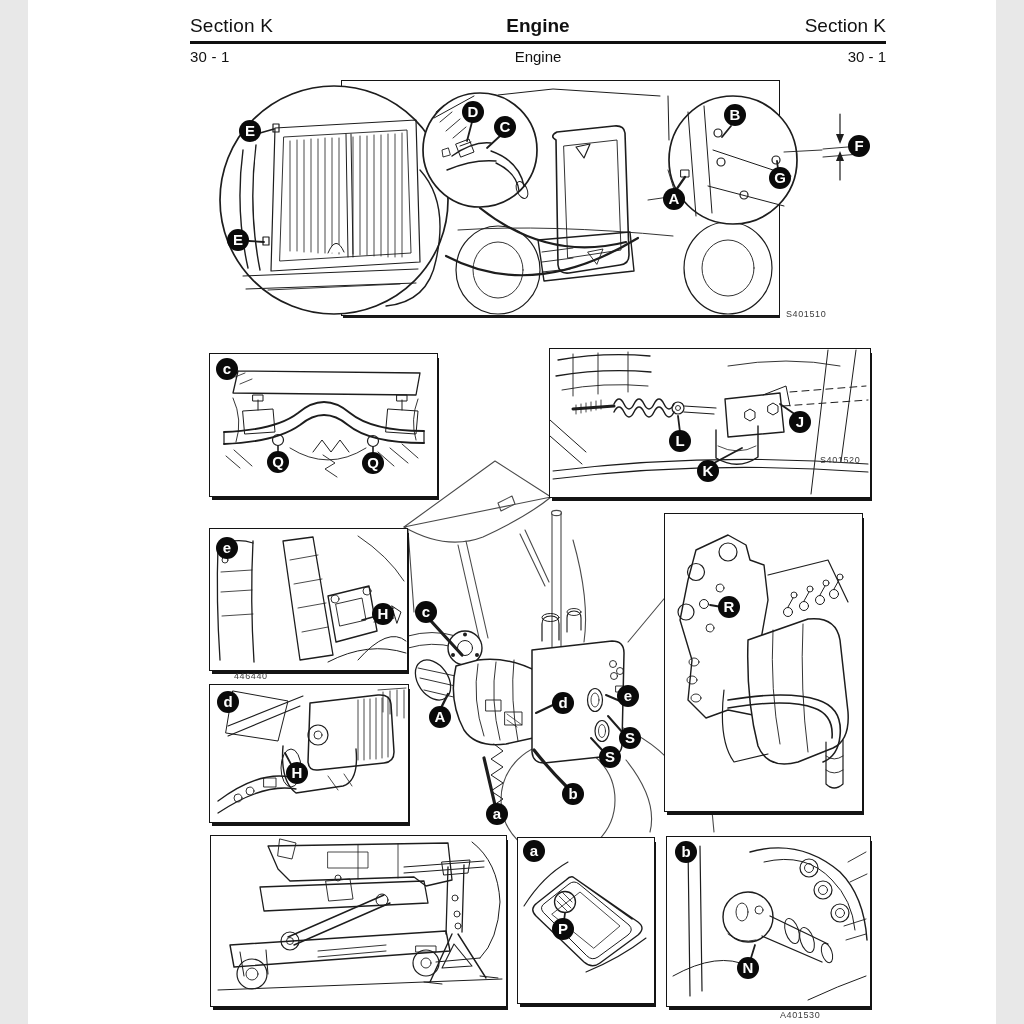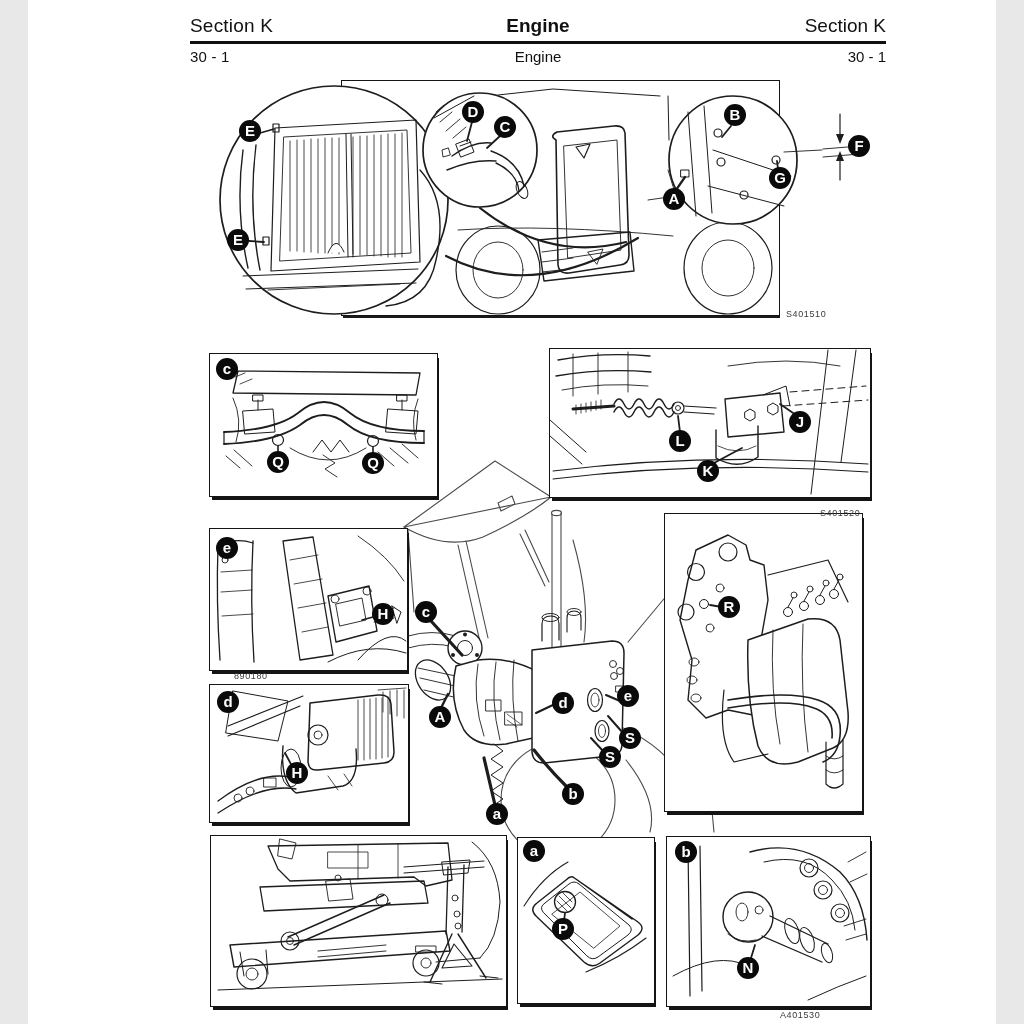--- a/index.html
+++ b/index.html
@@ -364,25 +364,25 @@
   <div class="co" style="left:831px;top:146px">F</div>
   <div class="figcode" style="left:758px;top:309px">S401510</div>
 
   <div class="co" style="left:199px;top:369px">c</div>
   <div class="co" style="left:250px;top:462px">Q</div>
   <div class="co" style="left:345px;top:463px">Q</div>
 
   <div class="co" style="left:652px;top:441px">L</div>
   <div class="co" style="left:680px;top:471px">K</div>
   <div class="co" style="left:772px;top:422px">J</div>
-  <div class="figcode" style="left:792px;top:508px">S401520</div>
+  <div class="figcode" style="left:792px;top:455px">S401520</div>
 
   <div class="co" style="left:199px;top:548px">e</div>
   <div class="co" style="left:355px;top:614px">H</div>
-  <div class="figcode" style="left:206px;top:671px">890180</div>
+  <div class="figcode" style="left:206px;top:671px">446440</div>
 
   <div class="co" style="left:200px;top:702px">d</div>
   <div class="co" style="left:269px;top:773px">H</div>
 
   <div class="co" style="left:398px;top:612px">c</div>
   <div class="co" style="left:412px;top:717px">A</div>
   <div class="co" style="left:535px;top:703px">d</div>
   <div class="co" style="left:600px;top:696px">e</div>
   <div class="co" style="left:602px;top:738px">S</div>
   <div class="co" style="left:582px;top:757px">S</div>

